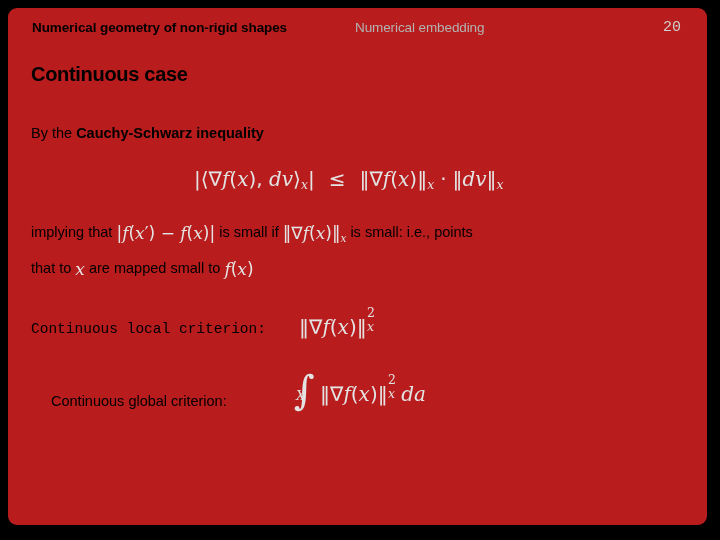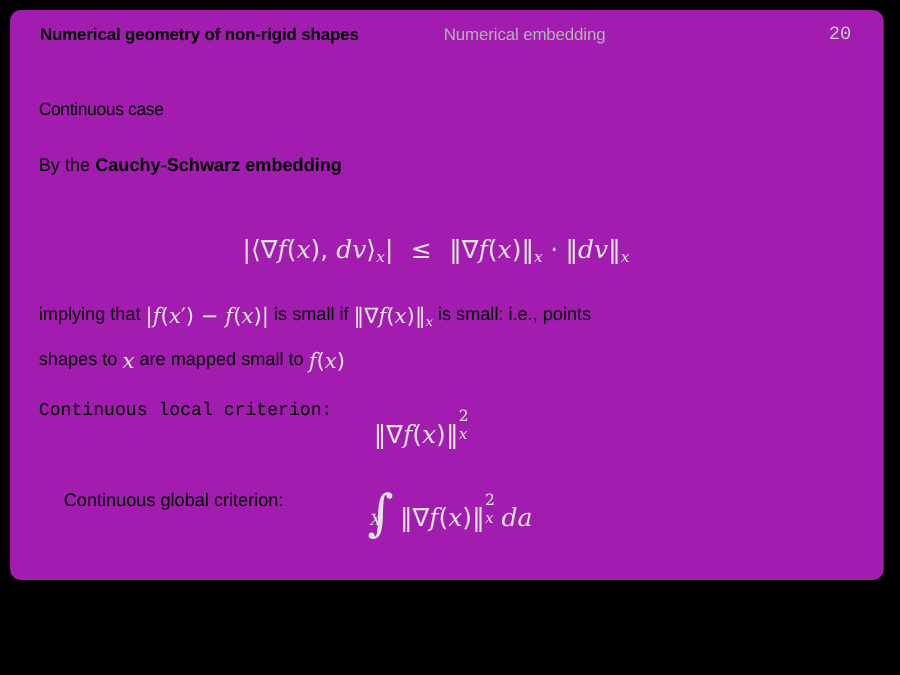--- a/index.html
+++ b/index.html
@@ -23,22 +23,22 @@
     height: 540px;
     background: #000000;
   }
 
   
   .slide {
     position: absolute;
     left: 8px;
     top: 8px;
     width: 699px;
-    height: 456px;
-    background: #a21caf;
+    height: 517px;
+    background: #b91c1c;
     border-radius: 9px;
     overflow: hidden;
   }
 
   
   .slide-header {
     position: absolute;
     left: 0;
     top: 12px;
     width: 100%;
@@ -73,26 +73,25 @@
     color: #cfcfcf;
     white-space: nowrap;
     font-family: Liberation Mono, monospace;
   }
 
   
   .slide-title {
     position: absolute;
     left: 23px;
     top: 55px;
-    font-size: 14px;
-    font-weight: normal;
+    font-size: 20px;
+    font-weight: bold;
     color: #000000;
     letter-spacing: -0.3px;
     white-space: nowrap;
-    margin-top: 16px;
   }
 
   
   .body-line {
     position: absolute;
     color: #000000;
     font-size: 14.5px;
     white-space: nowrap;
     line-height: 1;
   }
@@ -105,21 +104,20 @@
   .line-global   { left: 23px; top: 386px; margin-left: 20px; }
 
   
   .math {
     font-family: "DejaVu Serif", serif;
     font-style: italic;
     color: #e3e3e3;
     white-space: nowrap;
     display: inline-block;
     vertical-align: baseline;
-    margin-top: 20px;
   }
   .math .op {
     font-style: normal;
     font-family: "DejaVu Sans", sans-serif;
   }
   .math sub {
     font-size: 0.62em;
     font-style: italic;
     vertical-align: -0.28em;
     line-height: 0;
@@ -195,33 +193,33 @@
 
     <div class="slide-header">
       <span class="header-course">Numerical geometry of non-rigid shapes</span>
       <span class="header-topic">Numerical embedding</span>
       <span class="header-pagenum">20</span>
     </div>
 
     <div class="slide-title">Continuous case</div>
 
     <div class="body-line line-cauchy">
-      <span>By the </span><span class="bold">Cauchy-Schwarz embedding</span>
+      <span>By the </span><span class="bold">Cauchy-Schwarz inequality</span>
     </div>
 
     <div class="math-display display-cs">
       <span class="math"><span class="op">|</span><span class="op">⟨</span><span class="op">∇</span>f<span class="op">(</span>x<span class="op">)</span><span class="op">,</span>&nbsp;dv<span class="op">⟩</span><sub>x</sub><span class="op">|</span><span class="sp-lg"></span><span class="op">≤</span><span class="sp-lg"></span><span class="op">‖</span><span class="op">∇</span>f<span class="op">(</span>x<span class="op">)</span><span class="op">‖</span><sub>x</sub><span class="sp"></span><span class="op">·</span><span class="sp"></span><span class="op">‖</span>dv<span class="op">‖</span><sub>x</sub></span>
     </div>
 
     <div class="body-line line-implying">
       <span>implying that </span><span class="math math-inline"><span class="op">|</span>f<span class="op">(</span>x<span class="op">′</span><span class="op">)</span>&nbsp;<span class="op">−</span>&nbsp;f<span class="op">(</span>x<span class="op">)</span><span class="op">|</span></span><span> is small if </span><span class="math math-inline"><span class="op">‖</span><span class="op">∇</span>f<span class="op">(</span>x<span class="op">)</span><span class="op">‖</span><sub>x</sub></span><span> is small: i.e., points</span>
     </div>
 
     <div class="body-line line-closeto">
-      <span>shapes to </span><span class="math math-inline">x</span><span> are mapped small to </span><span class="math math-inline">f<span class="op">(</span>x<span class="op">)</span></span>
+      <span>that to </span><span class="math math-inline">x</span><span> are mapped small to </span><span class="math math-inline">f<span class="op">(</span>x<span class="op">)</span></span>
     </div>
 
     <div class="body-line line-local">Continuous local criterion:</div>
 
     <div class="math-local">
       <span class="math"><span class="op">‖</span><span class="op">∇</span>f<span class="op">(</span>x<span class="op">)</span><span class="op">‖</span><span class="sqsub"><span class="s-top">2</span><span class="s-bot">x</span></span></span>
     </div>
 
     <div class="body-line line-global">Continuous global criterion:</div>
 

